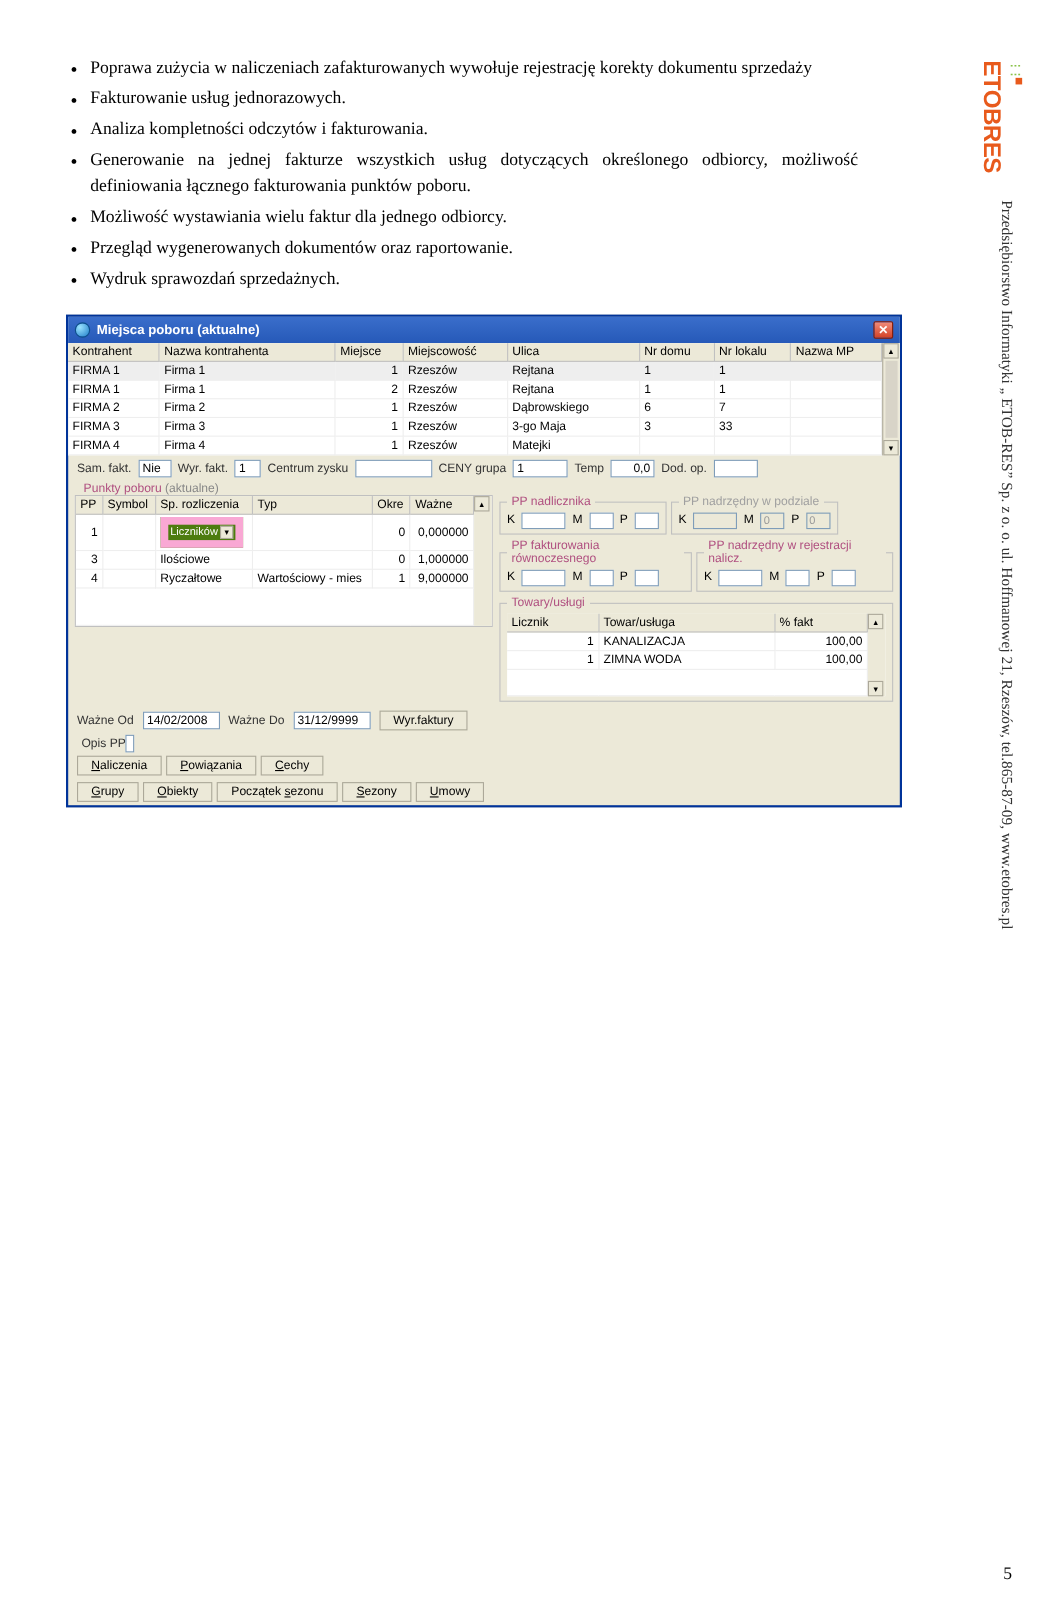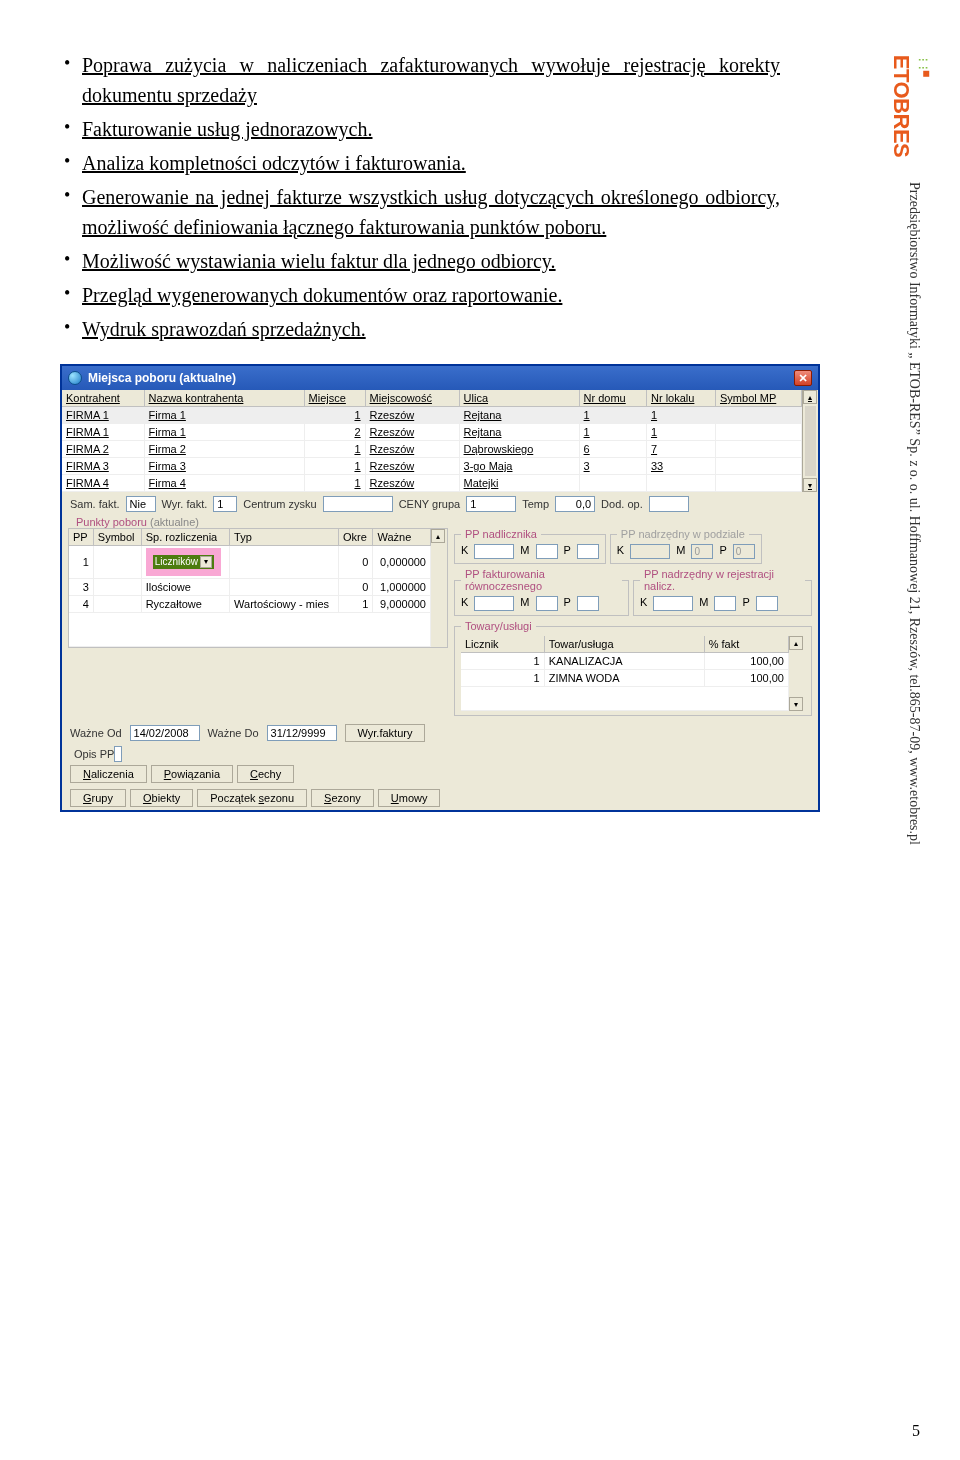--- a/index.html
+++ b/index.html
@@ -16,25 +16,24 @@
     width: 870px;
   }
   ul.bullets {
     list-style: none;
     padding: 0;
     margin: 0 0 20px 0;
   }
   ul.bullets li {
     position: relative;
     padding-left: 22px;
-    font-size: 20px;
+    font-size: 16px;
     line-height: 1.5;
     margin-bottom: 4px;
     text-align: justify;
-    text-decoration: underline;
   }
   ul.bullets li::before {
     content: "•";
     position: absolute;
     left: 4px;
     top: 0;
     font-size: 18px;
   }
   
   .win {
@@ -102,21 +101,20 @@
   .tbl tr.selected { background: #eee; }
   .scroll-btn {
     width: 14px; height: 14px;
     background: #ece9d8;
     border: 1px solid #aca899;
     font-size: 8px;
     display: flex; align-items:center; justify-content:center;
   }
   .top-grid-wrapper {
     display: flex;
-    text-decoration: underline;
   }
   .top-grid-wrapper table { flex: 1; }
   .top-scroll {
     width: 16px;
     background: #ece9d8;
     border-left: 1px solid #aca899;
     display: flex; flex-direction: column; justify-content: space-between;
   }
   .top-scroll .thumb { flex:1; background:#d8d4c8; margin:2px; }
 
@@ -328,21 +326,21 @@
         <table class="tbl">
           <tbody>
               <tr>
             <th>Kontrahent</th>
             <th style="width:160px">Nazwa kontrahenta</th>
             <th>Miejsce</th>
             <th>Miejscowość</th>
             <th style="width:120px">Ulica</th>
             <th>Nr domu</th>
             <th>Nr lokalu</th>
-            <th>Symbol MP</th>
+            <th>Nazwa MP</th>
           </tr>
           <tr class="selected">
             <td>FIRMA 1</td>
             <td>Firma 1</td>
             <td class="num-r">1</td>
             <td>Rzeszów</td>
             <td>Rejtana</td>
             <td>1</td>
             <td>1</td>
             <td></td>

